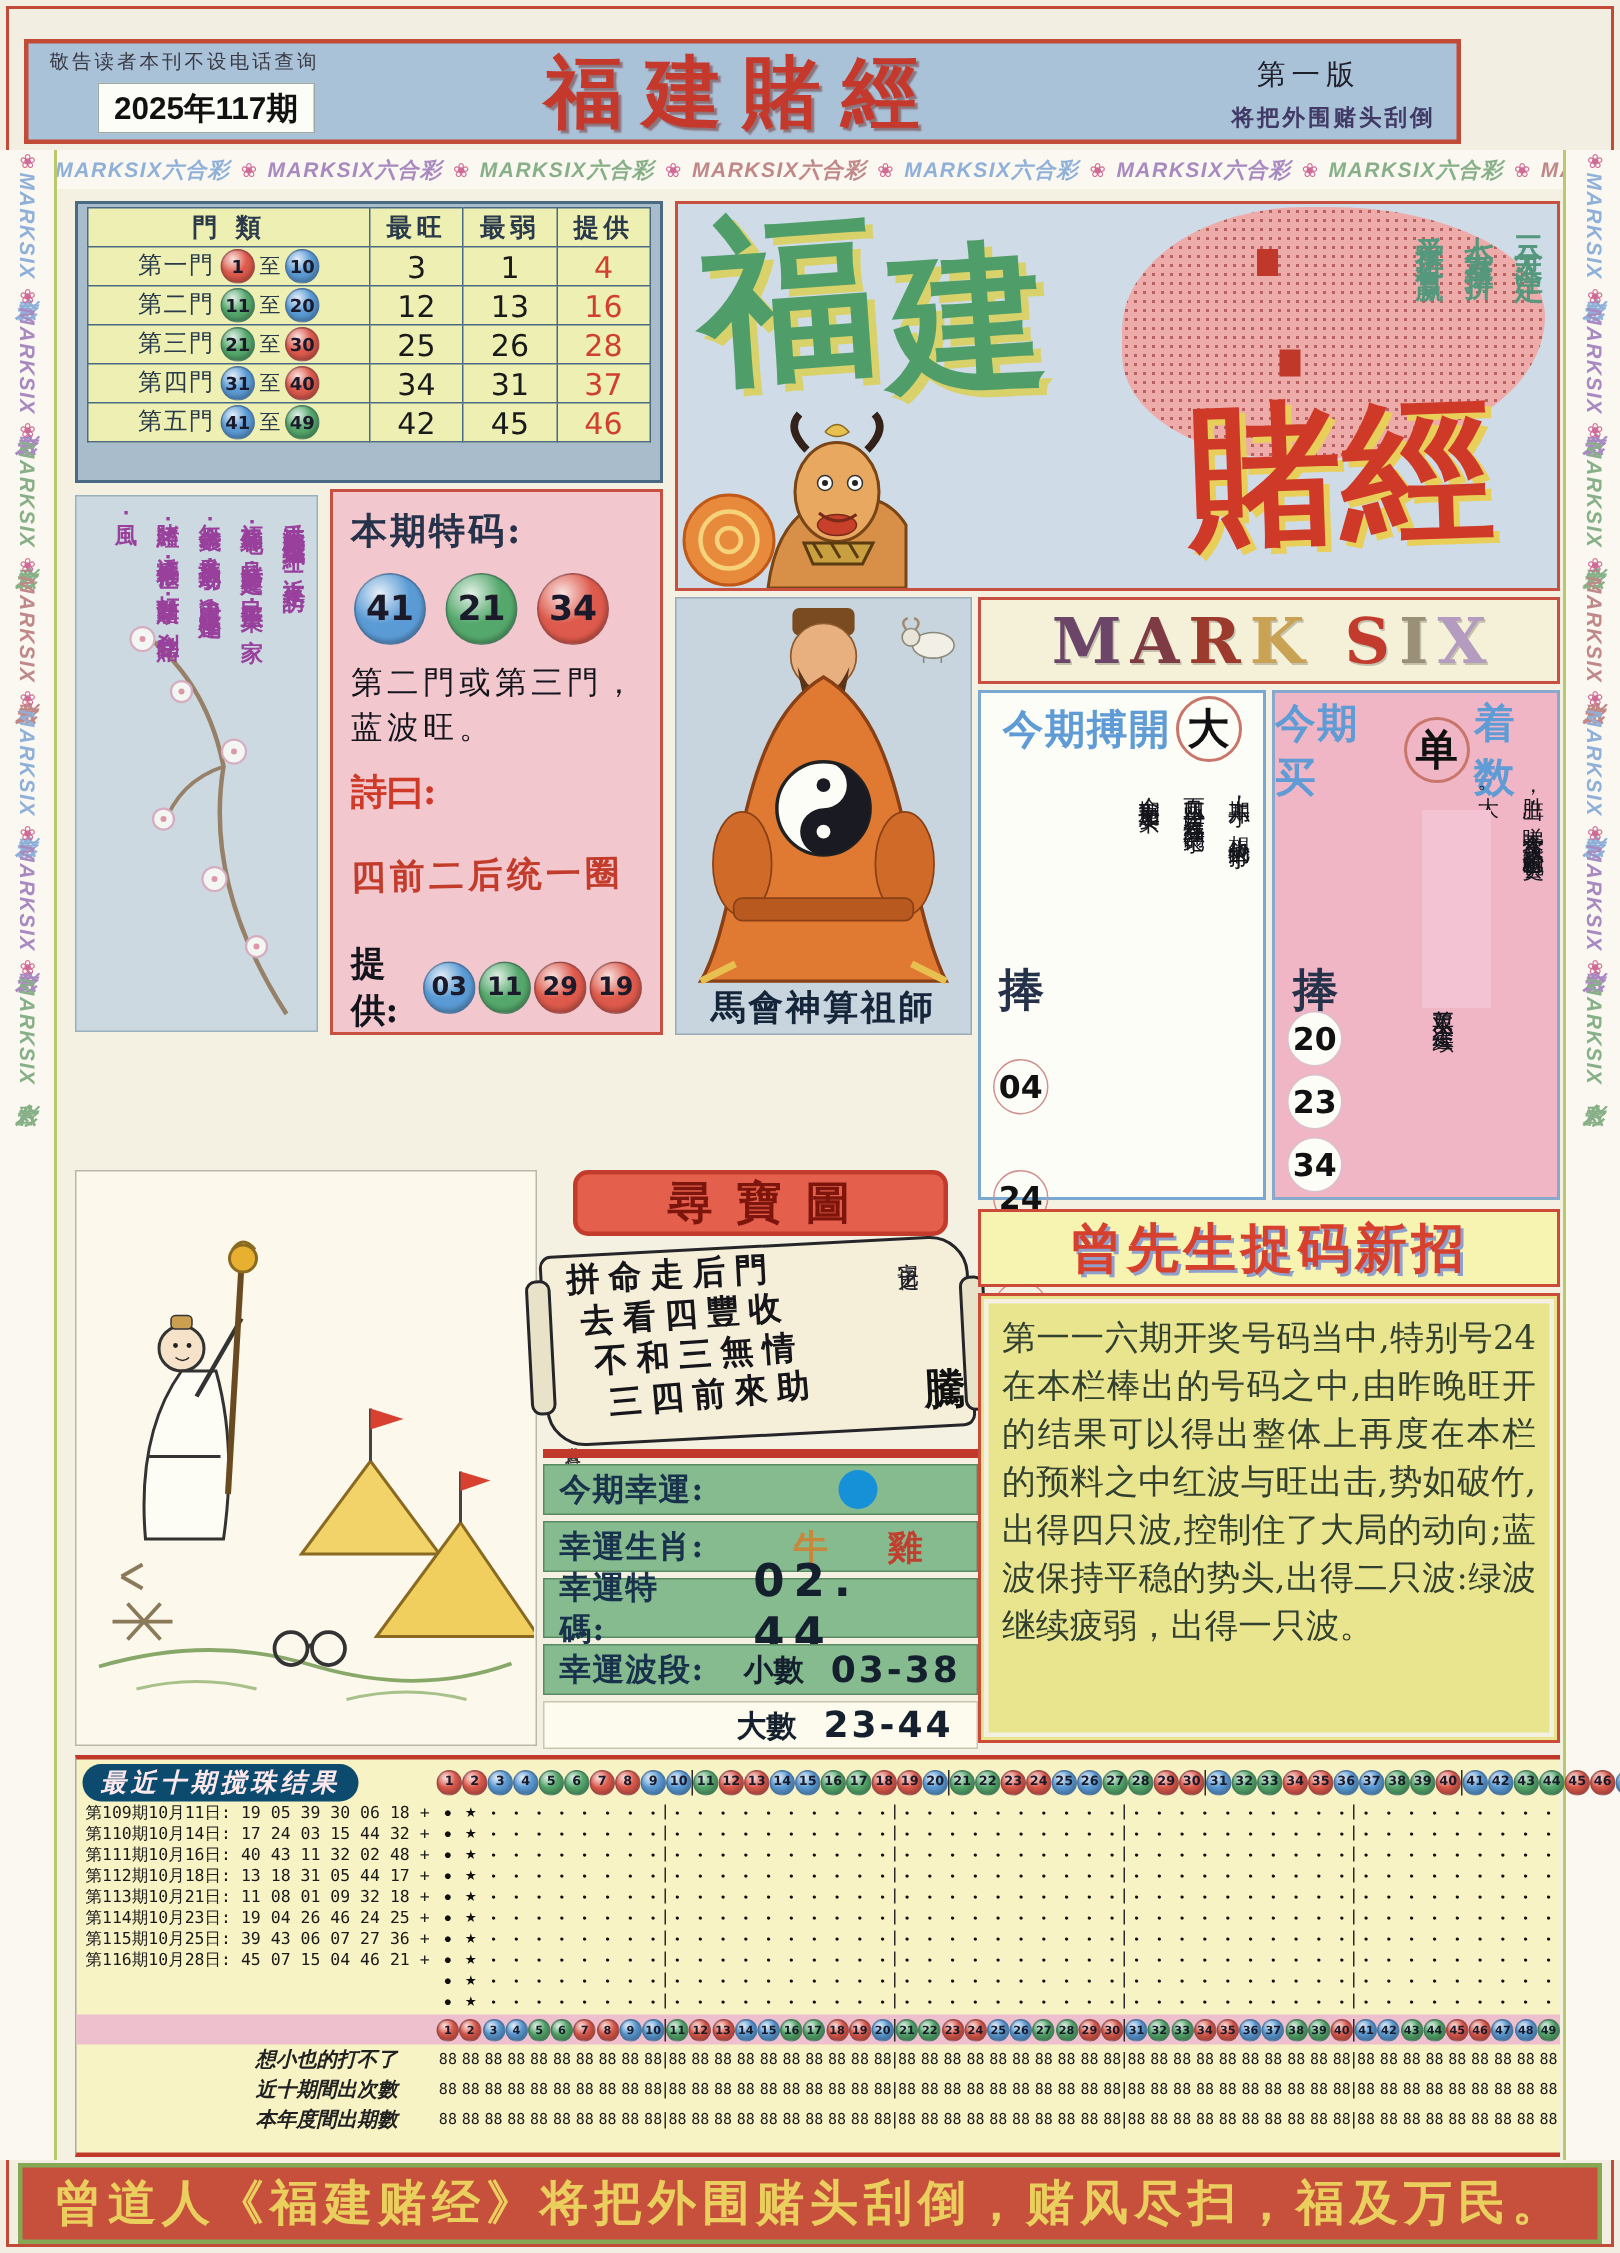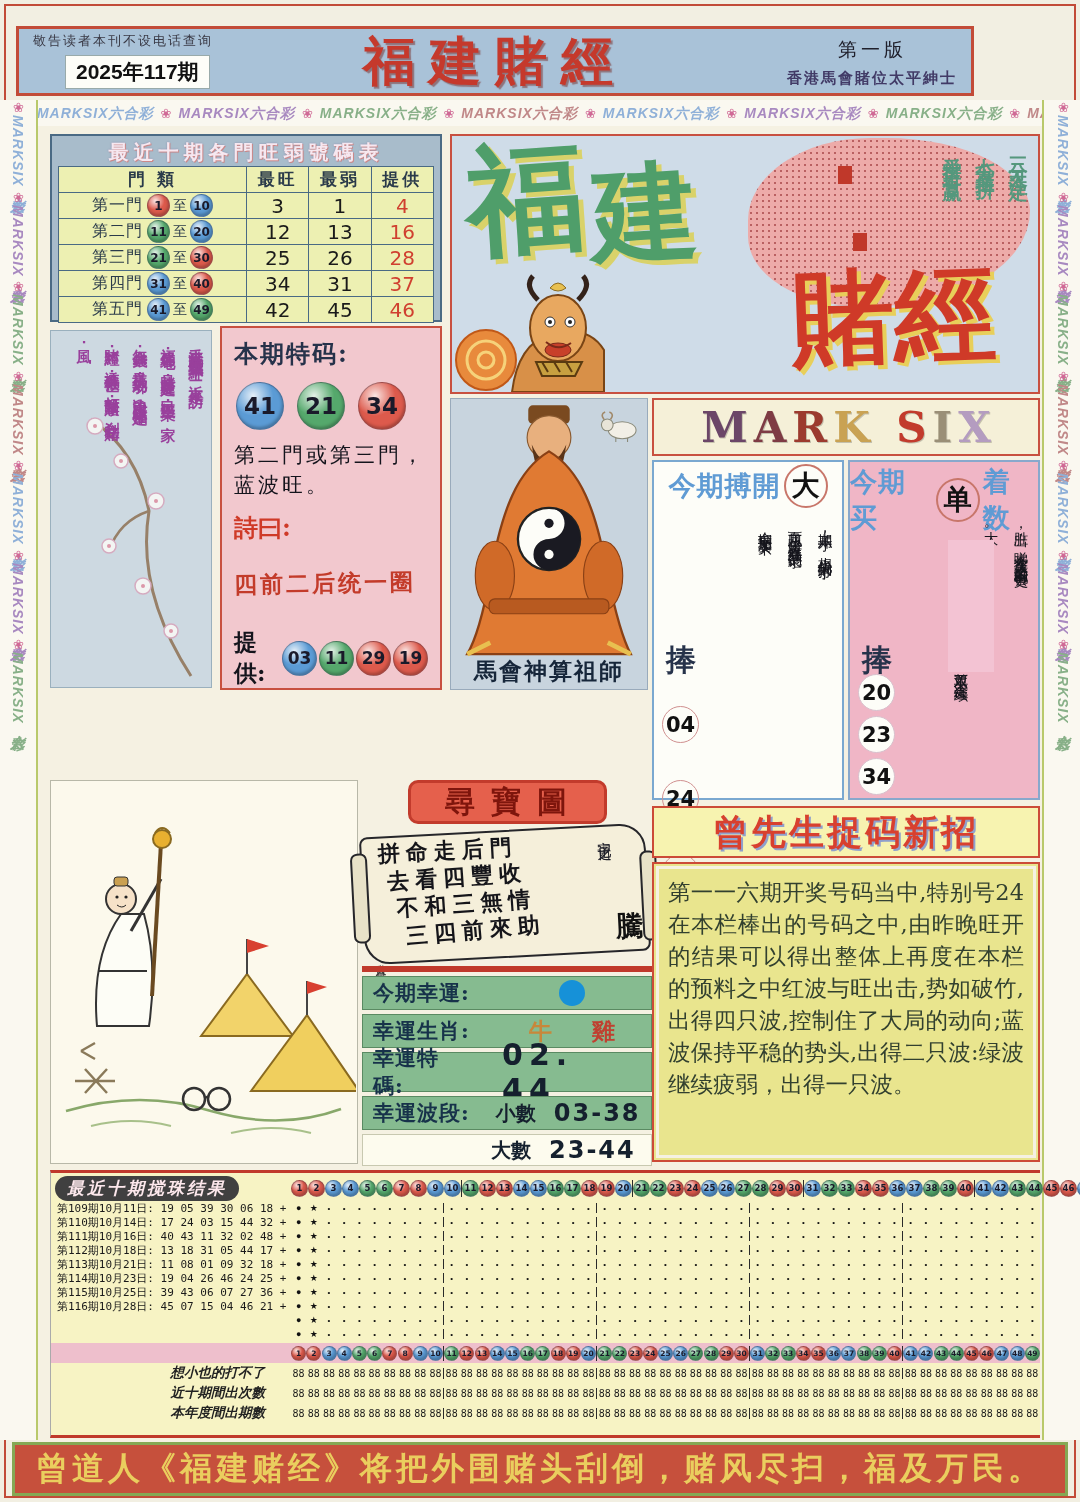--- a/index.html
+++ b/index.html
@@ -136,21 +136,21 @@
   .secret .body{margin-left:40px;font-size:38px;font-weight:bold;color:#15151a;letter-spacing:9px;
                 font-family:"DejaVu Serif",serif;transform:rotate(-1deg);}
   .garland{position:absolute;left:-10px;top:-14px;}
 
   
   .tre-art{position:absolute;left:50px;top:780px;width:308px;height:384px;background:#fcf9ec;
            border:1.5px solid #b8b8a8;box-sizing:border-box;}
 
   
   .scrollwrap{position:absolute;left:362px;top:780px;width:290px;height:186px;}
-  .tre-title{margin:0 auto;width:199px;height:44px;background:#e5604c;border:3px solid #c23b2c;border-radius:10px;
+  .tre-title{margin:0 auto;width:250px;height:44px;background:#e5604c;border:3px solid #c23b2c;border-radius:10px;
              display:flex;align-items:center;justify-content:center;font-size:30px;font-weight:bold;color:#7e150c;
              letter-spacing:16px;font-family:"DejaVu Serif",serif;box-sizing:border-box;padding-left:14px;}
   .parch{position:absolute;left:0px;top:50px;width:286px;height:128px;background:#f5efda;border:2.5px solid #26262a;
          border-radius:8px 26px 8px 26px;transform:rotate(-3deg);box-sizing:border-box;}
   .parch:before,.parch:after{content:"";position:absolute;width:13px;height:86px;background:#e8e2c8;
          border:2px solid #26262a;border-radius:7px;top:14px;}
   .parch:before{left:-12px;} .parch:after{right:-12px;top:26px;}
   .scroll-lines{position:absolute;left:16px;top:2px;}
   .scroll-line{font-size:22px;font-weight:bold;color:#15151a;font-family:"DejaVu Serif",serif;
                letter-spacing:6px;line-height:27px;}
@@ -190,21 +190,21 @@
   .zeng-body{position:absolute;left:652px;top:862px;width:388px;height:300px;background:#e9e58e;
              border:2px solid #cc4b38;outline:3px solid #f5f1e2;outline-offset:-7px;box-sizing:border-box;
              padding:12px 14px;font-size:22.5px;line-height:32px;color:#32402f;text-align:justify;
              font-family:"DejaVu Serif",serif;}
 
   
   .results{position:absolute;left:50px;top:1170px;width:990px;height:268px;background:#f7f3c4;
            border-top:3px solid #c0392b;border-bottom:3px solid #c0392b;border-left:1px solid #aaa;
            box-sizing:border-box;padding-top:2px;}
   .res-head{display:flex;align-items:center;height:26px;}
-  .res-title{display:inline-block;background:#404040;color:#fde8ec;border-radius:14px;font-size:17px;
+  .res-title{display:inline-block;background:#0c4a6e;color:#fde8ec;border-radius:14px;font-size:17px;
              font-weight:bold;letter-spacing:3px;padding:1px 12px;margin-left:4px;font-family:Liberation Serif, serif;
              font-style:italic;text-align:center;}
   .res-left{width:240px;flex:none;}
   .grid{flex:1;display:flex;}
   .gcell{flex:1;display:flex;align-items:center;justify-content:center;min-width:0;}
   .gcell.divider{border-left:1.5px solid #2a2a2a;}
   .res-row{display:flex;height:14px;align-items:center;}
   .res-label{width:240px;flex:none;font-family:"DejaVu Sans Mono",monospace;font-size:11px;color:#1a1a1a;
              white-space:nowrap;overflow:hidden;padding-left:6px;box-sizing:border-box;}
   .dotc{font-size:8px;color:#111;}
@@ -225,33 +225,32 @@
 
 <div class="page">
   <div class="page-frame"></div>
   <div class="content-bg"></div>
 
   <div class="hdr">
     <div class="hdr-notice">敬告读者本刊不设电话查询</div>
     <div class="hdr-issue">2025年117期</div>
     <div class="hdr-title">福建賭經</div>
     <div class="hdr-edition">第一版</div>
-    <div class="hdr-sub">香港馬會賭位太平紳士</div>
+    <div class="hdr-sub">将把外围赌头刮倒</div>
   </div>
 
   <div class="strip strip-top" id="strip-top"><span class="flower" style="color: rgb(208, 106, 150);">❀</span><span class="motif" style="color: rgb(143, 176, 216);">MARKSIX六合彩</span><span class="flower" style="color: rgb(208, 106, 150);">❀</span><span class="motif" style="color: rgb(168, 137, 192);">MARKSIX六合彩</span><span class="flower" style="color: rgb(208, 106, 150);">❀</span><span class="motif" style="color: rgb(136, 176, 136);">MARKSIX六合彩</span><span class="flower" style="color: rgb(208, 106, 150);">❀</span><span class="motif" style="color: rgb(192, 136, 136);">MARKSIX六合彩</span><span class="flower" style="color: rgb(208, 106, 150);">❀</span><span class="motif" style="color: rgb(143, 176, 216);">MARKSIX六合彩</span><span class="flower" style="color: rgb(208, 106, 150);">❀</span><span class="motif" style="color: rgb(168, 137, 192);">MARKSIX六合彩</span><span class="flower" style="color: rgb(208, 106, 150);">❀</span><span class="motif" style="color: rgb(136, 176, 136);">MARKSIX六合彩</span><span class="flower" style="color: rgb(208, 106, 150);">❀</span><span class="motif" style="color: rgb(192, 136, 136);">MARKSIX六合彩</span></div>
   <div class="strip strip-left">
       <div class="strip-v" id="strip-left"><span class="flower" style="color: rgb(208, 106, 150);">❀</span><span class="motif" style="color: rgb(143, 176, 216);">MARKSIX六合彩</span><span class="flower" style="color: rgb(208, 106, 150);">❀</span><span class="motif" style="color: rgb(168, 137, 192);">MARKSIX六合彩</span><span class="flower" style="color: rgb(208, 106, 150);">❀</span><span class="motif" style="color: rgb(136, 176, 136);">MARKSIX六合彩</span><span class="flower" style="color: rgb(208, 106, 150);">❀</span><span class="motif" style="color: rgb(192, 136, 136);">MARKSIX六合彩</span><span class="flower" style="color: rgb(208, 106, 150);">❀</span><span class="motif" style="color: rgb(143, 176, 216);">MARKSIX六合彩</span><span class="flower" style="color: rgb(208, 106, 150);">❀</span><span class="motif" style="color: rgb(168, 137, 192);">MARKSIX六合彩</span><span class="flower" style="color: rgb(208, 106, 150);">❀</span><span class="motif" style="color: rgb(136, 176, 136);">MARKSIX六合彩</span></div>
     </div>
   <div class="strip strip-right">
       <div class="strip-v" id="strip-right"><span class="flower" style="color: rgb(208, 106, 150);">❀</span><span class="motif" style="color: rgb(143, 176, 216);">MARKSIX六合彩</span><span class="flower" style="color: rgb(208, 106, 150);">❀</span><span class="motif" style="color: rgb(168, 137, 192);">MARKSIX六合彩</span><span class="flower" style="color: rgb(208, 106, 150);">❀</span><span class="motif" style="color: rgb(136, 176, 136);">MARKSIX六合彩</span><span class="flower" style="color: rgb(208, 106, 150);">❀</span><span class="motif" style="color: rgb(192, 136, 136);">MARKSIX六合彩</span><span class="flower" style="color: rgb(208, 106, 150);">❀</span><span class="motif" style="color: rgb(143, 176, 216);">MARKSIX六合彩</span><span class="flower" style="color: rgb(208, 106, 150);">❀</span><span class="motif" style="color: rgb(168, 137, 192);">MARKSIX六合彩</span><span class="flower" style="color: rgb(208, 106, 150);">❀</span><span class="motif" style="color: rgb(136, 176, 136);">MARKSIX六合彩</span></div>
     </div>
 
   <div class="hotbox">
-    <div class="hot-title">最近十期各門旺弱號碼表</div>
     <table class="hot">
       <thead>
           <tr id="hot-thead">
             <th>門 類</th>
             <th>最旺</th>
             <th>最弱</th>
             <th class="give-h">提供</th>
           </tr>
         </thead>
       <tbody id="hot-tbody">

